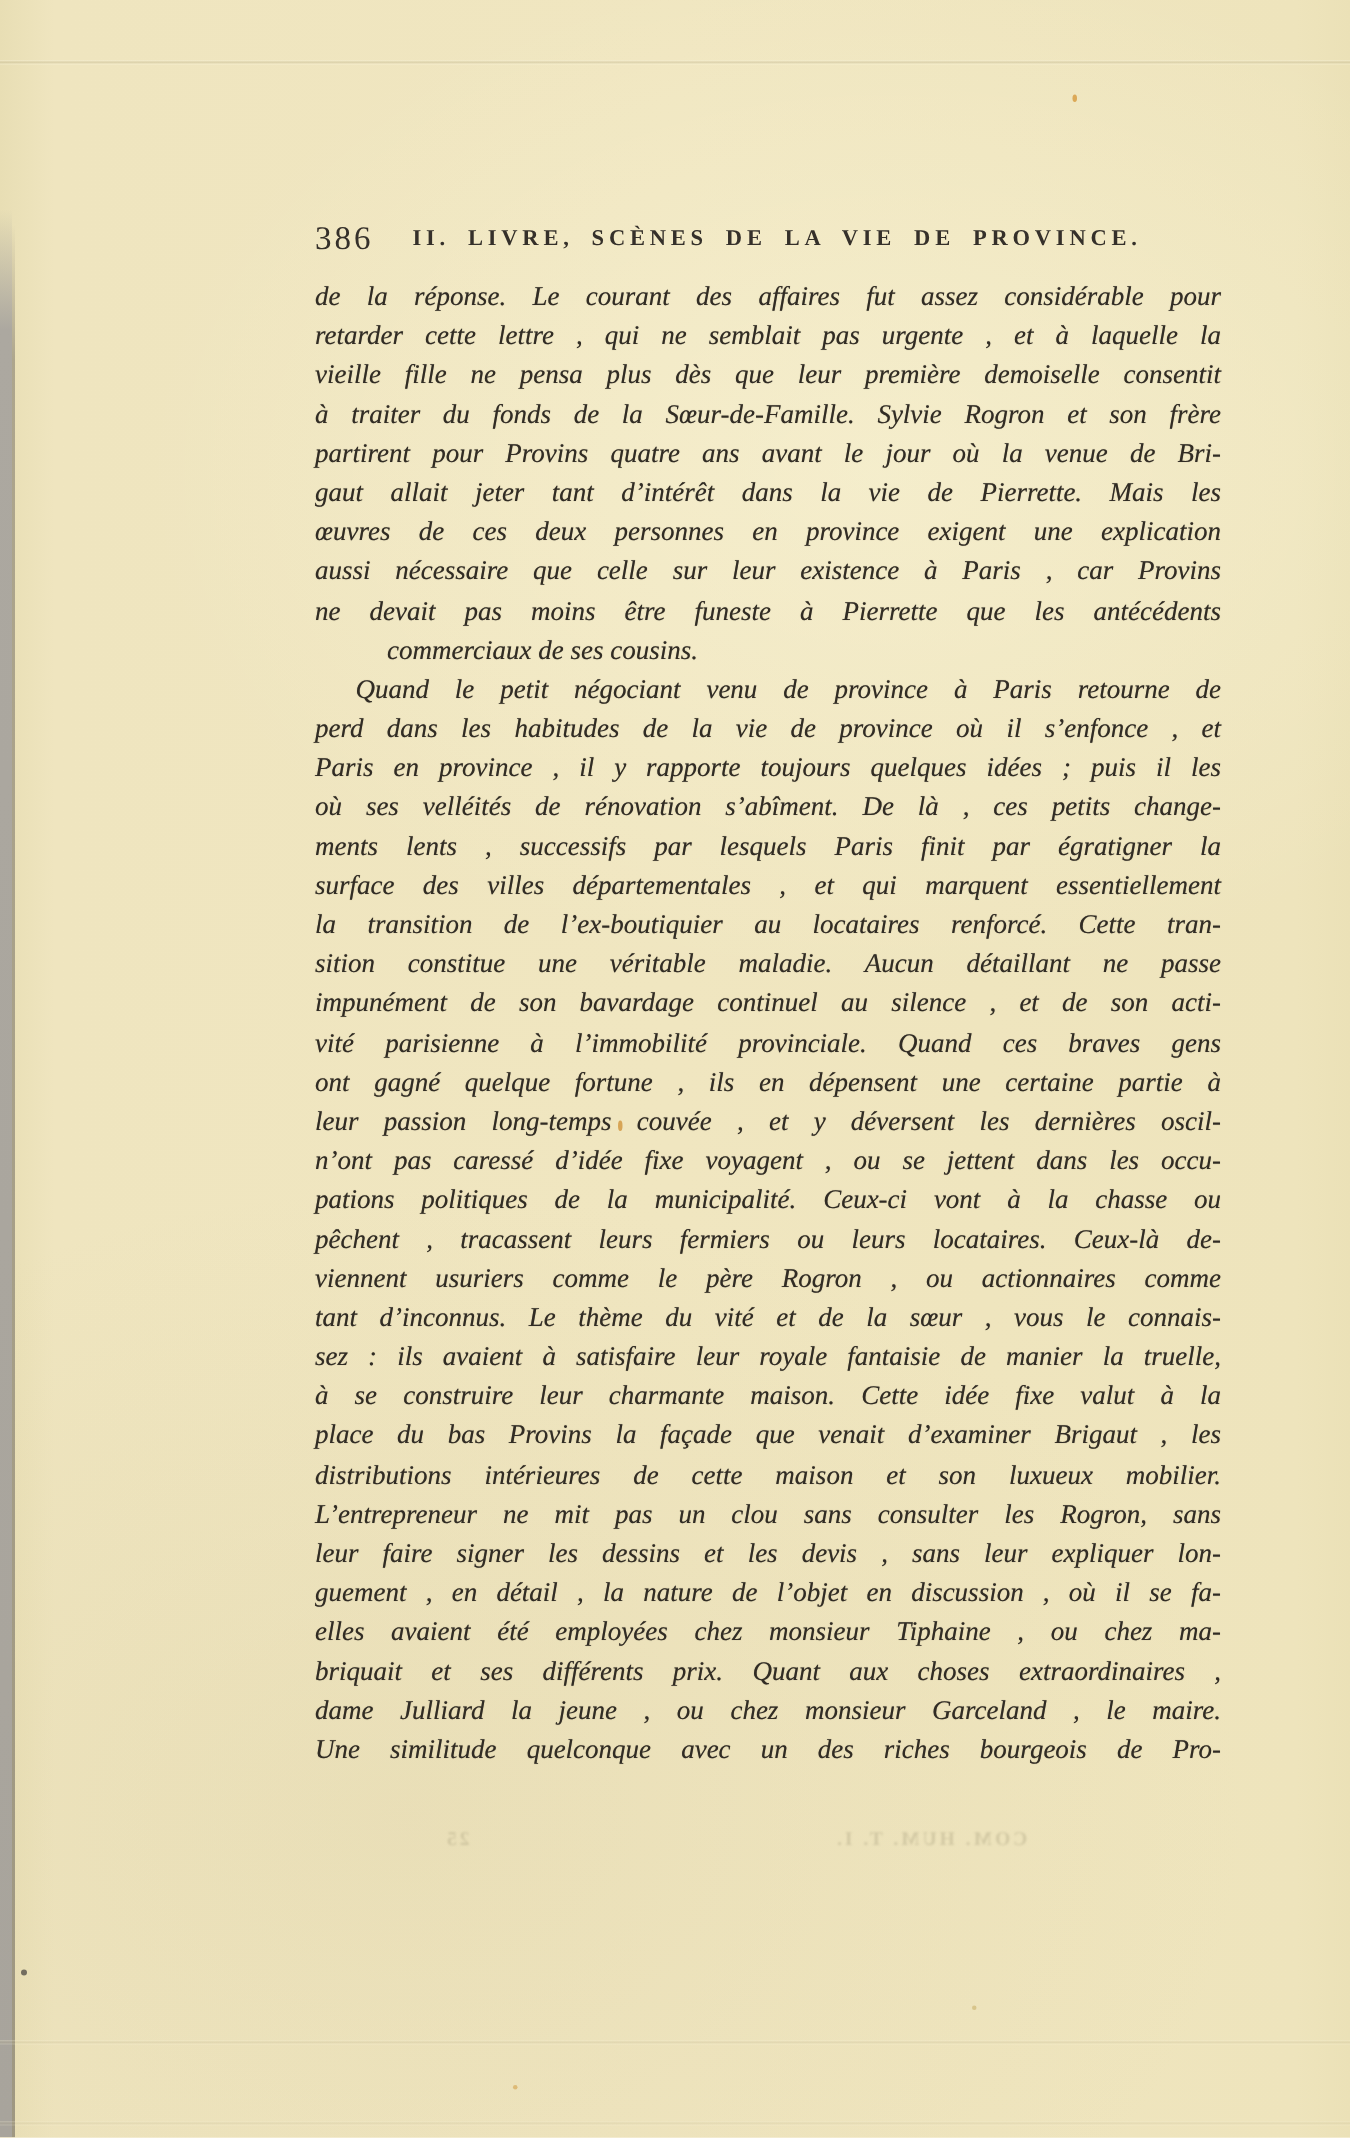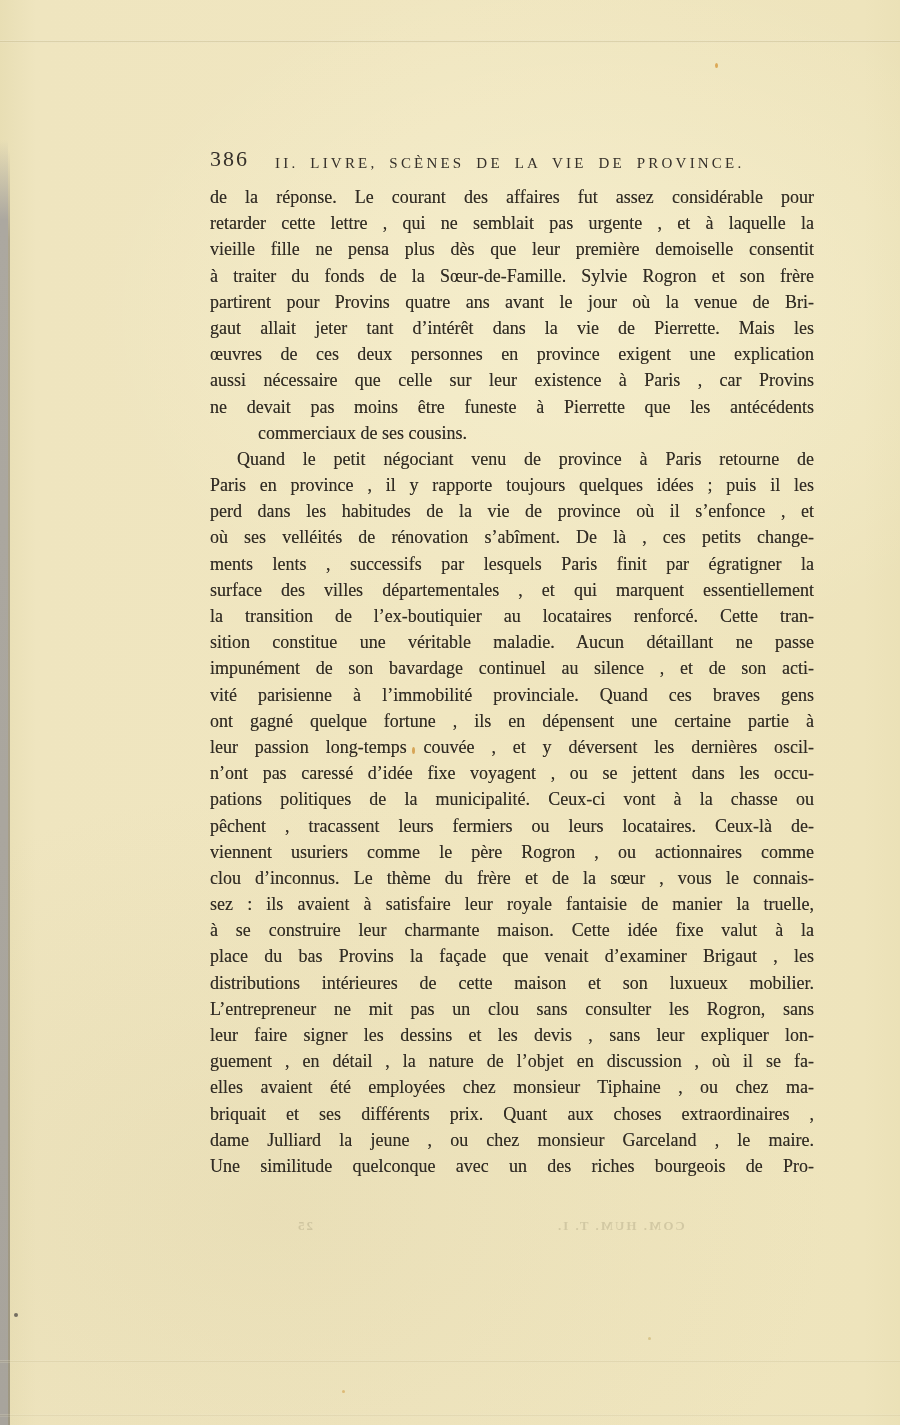--- a/index.html
+++ b/index.html
@@ -26,44 +26,45 @@
   .crease {
     position: absolute; left: 0; right: 0; height: 3px;
     background: linear-gradient(180deg, rgba(255,250,225,0.5), rgba(168,156,115,0.28), rgba(255,250,225,0.4));
   }
   .crease-top { top: 40px; }
   .crease-mid { top: 1360px; opacity: .6; }
   .crease-bottom { top: 1414px; opacity: .5; }
 
   .header {
     position: absolute; left: 210px; top: 146px; width: 604px;
-    display: flex; align-items: flex-end;
+    display: flex; align-items: center;
     color: #35302a;
   }
   .pagenum {
     font-size: 22px; letter-spacing: 2px; font-weight: 400;
     margin-right: 26px;
   }
   .runtitle {
-    font-size: 15px; font-weight: 400;
+    font-size: 15px; font-weight: 700;
     letter-spacing: 3.2px; word-spacing: 5px;
     white-space: nowrap;
   }
 
   .body {
     position: absolute; left: 210px; top: 184px; width: 604px;
     color: #312c24;
     font-size: 18px;
     text-rendering: optimizeLegibility;
   }
   .line {
     height: 26.2px; line-height: 26.2px;
     text-align: justify; text-align-last: justify;
     white-space: normal;
     text-shadow: 0 0 0.5px rgba(49,44,36,0.55);
+    font-style: italic;
   }
   .line.lastline { text-align-last: left; margin-left: 48px; }
   .line.indent { text-indent: 27px; }
 
   
   .ghost {
     position: absolute; top: 1218px;
     color: #8e8666; opacity: 0.28;
     filter: blur(0.7px);
     transform: scaleX(-1);
@@ -102,36 +103,36 @@
         <div class="line">à traiter du fonds de la Sœur-de-Famille. Sylvie Rogron et son frère</div>
         <div class="line">partirent pour Provins quatre ans avant le jour où la venue de Bri-</div>
         <div class="line">gaut allait jeter tant d’intérêt dans la vie de Pierrette. Mais les</div>
         <div class="line">œuvres de ces deux personnes en province exigent une explication</div>
         <div class="line">aussi nécessaire que celle sur leur existence à Paris , car Provins</div>
         <div class="line">ne devait pas moins être funeste à Pierrette que les antécédents</div>
         <div class="line lastline">commerciaux de ses cousins.</div>
       </div>
       <div class="paragraph">
         <div class="line indent">Quand le petit négociant venu de province à Paris retourne de</div>
+        <div class="line">perd dans les habitudes de la vie de province où il s’enfonce , et</div>
         <div class="line">Paris en province , il y rapporte toujours quelques idées ; puis il les</div>
-        <div class="line">perd dans les habitudes de la vie de province où il s’enfonce , et</div>
         <div class="line">où ses velléités de rénovation s’abîment. De là , ces petits change-</div>
         <div class="line">ments lents , successifs par lesquels Paris finit par égratigner la</div>
         <div class="line">surface des villes départementales , et qui marquent essentiellement</div>
         <div class="line">la transition de l’ex-boutiquier au locataires renforcé. Cette tran-</div>
         <div class="line">sition constitue une véritable maladie. Aucun détaillant ne passe</div>
         <div class="line">impunément de son bavardage continuel au silence , et de son acti-</div>
         <div class="line">vité parisienne à l’immobilité provinciale. Quand ces braves gens</div>
         <div class="line">ont gagné quelque fortune , ils en dépensent une certaine partie à</div>
         <div class="line">leur passion long-temps couvée , et y déversent les dernières oscil-</div>
         <div class="line">n’ont pas caressé d’idée fixe voyagent , ou se jettent dans les occu-</div>
         <div class="line">pations politiques de la municipalité. Ceux-ci vont à la chasse ou</div>
         <div class="line">pêchent , tracassent leurs fermiers ou leurs locataires. Ceux-là de-</div>
         <div class="line">viennent usuriers comme le père Rogron , ou actionnaires comme</div>
-        <div class="line">clou d’inconnus. Le thème du frère et de la sœur , vous le connais-</div>
+        <div class="line">tant d’inconnus. Le thème du vité et de la sœur , vous le connais-</div>
         <div class="line">sez : ils avaient à satisfaire leur royale fantaisie de manier la truelle,</div>
         <div class="line">à se construire leur charmante maison. Cette idée fixe valut à la</div>
         <div class="line">place du bas Provins la façade que venait d’examiner Brigaut , les</div>
         <div class="line">distributions intérieures de cette maison et son luxueux mobilier.</div>
         <div class="line">L’entrepreneur ne mit pas un clou sans consulter les Rogron, sans</div>
         <div class="line">leur faire signer les dessins et les devis , sans leur expliquer lon-</div>
         <div class="line">guement , en détail , la nature de l’objet en discussion , où il se fa-</div>
         <div class="line">elles avaient été employées chez monsieur Tiphaine , ou chez ma-</div>
         <div class="line">briquait et ses différents prix. Quant aux choses extraordinaires ,</div>
         <div class="line">dame Julliard la jeune , ou chez monsieur Garceland , le maire.</div>

